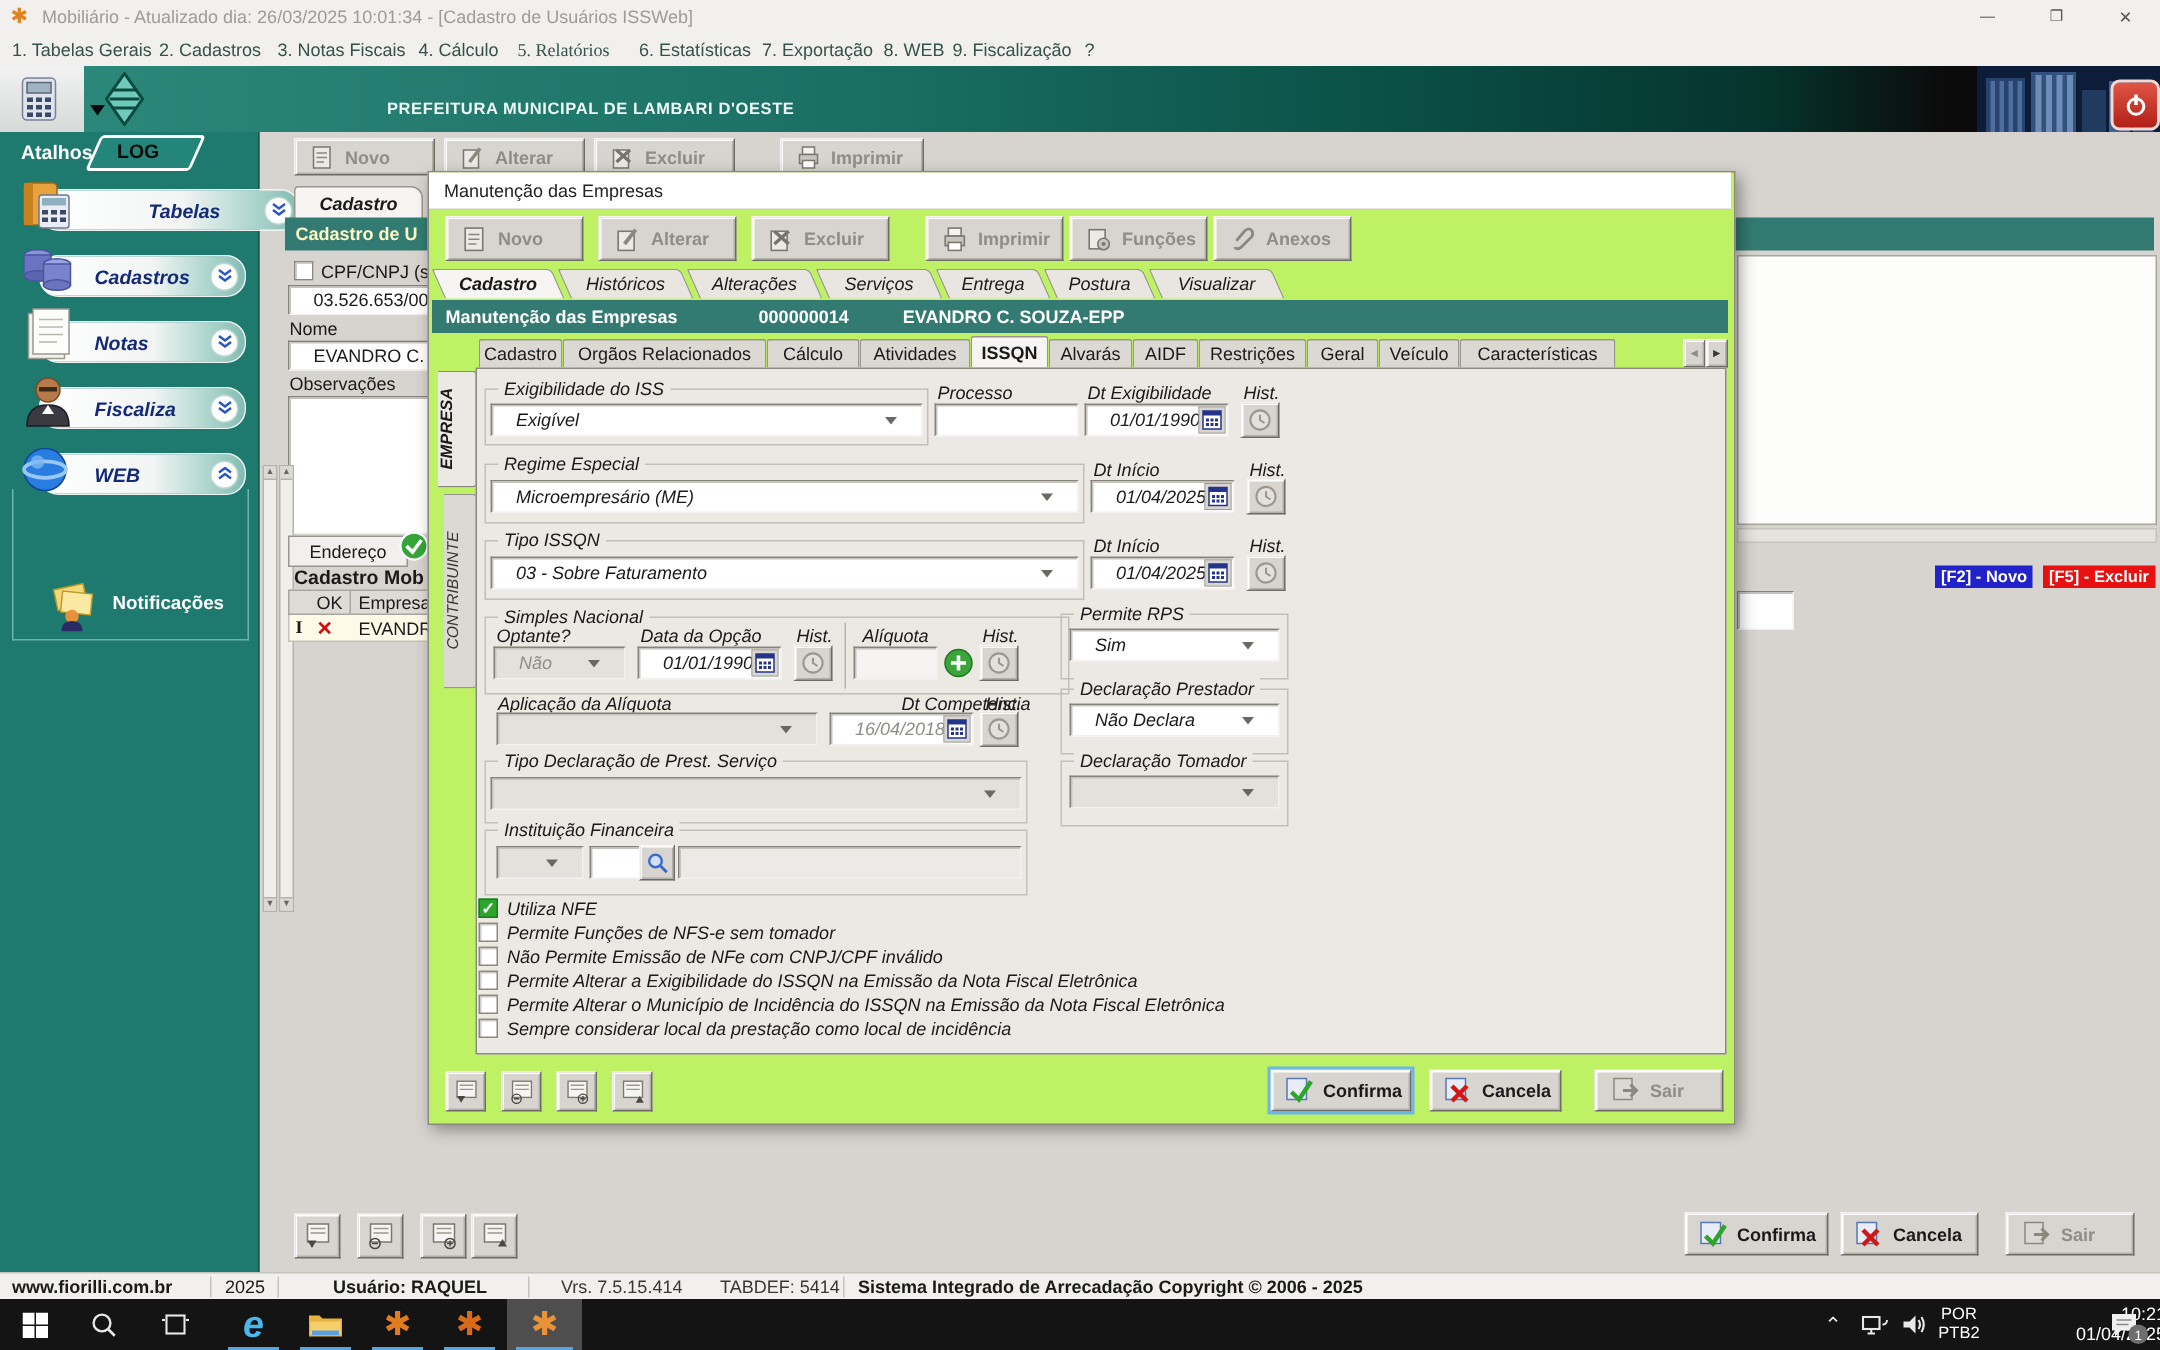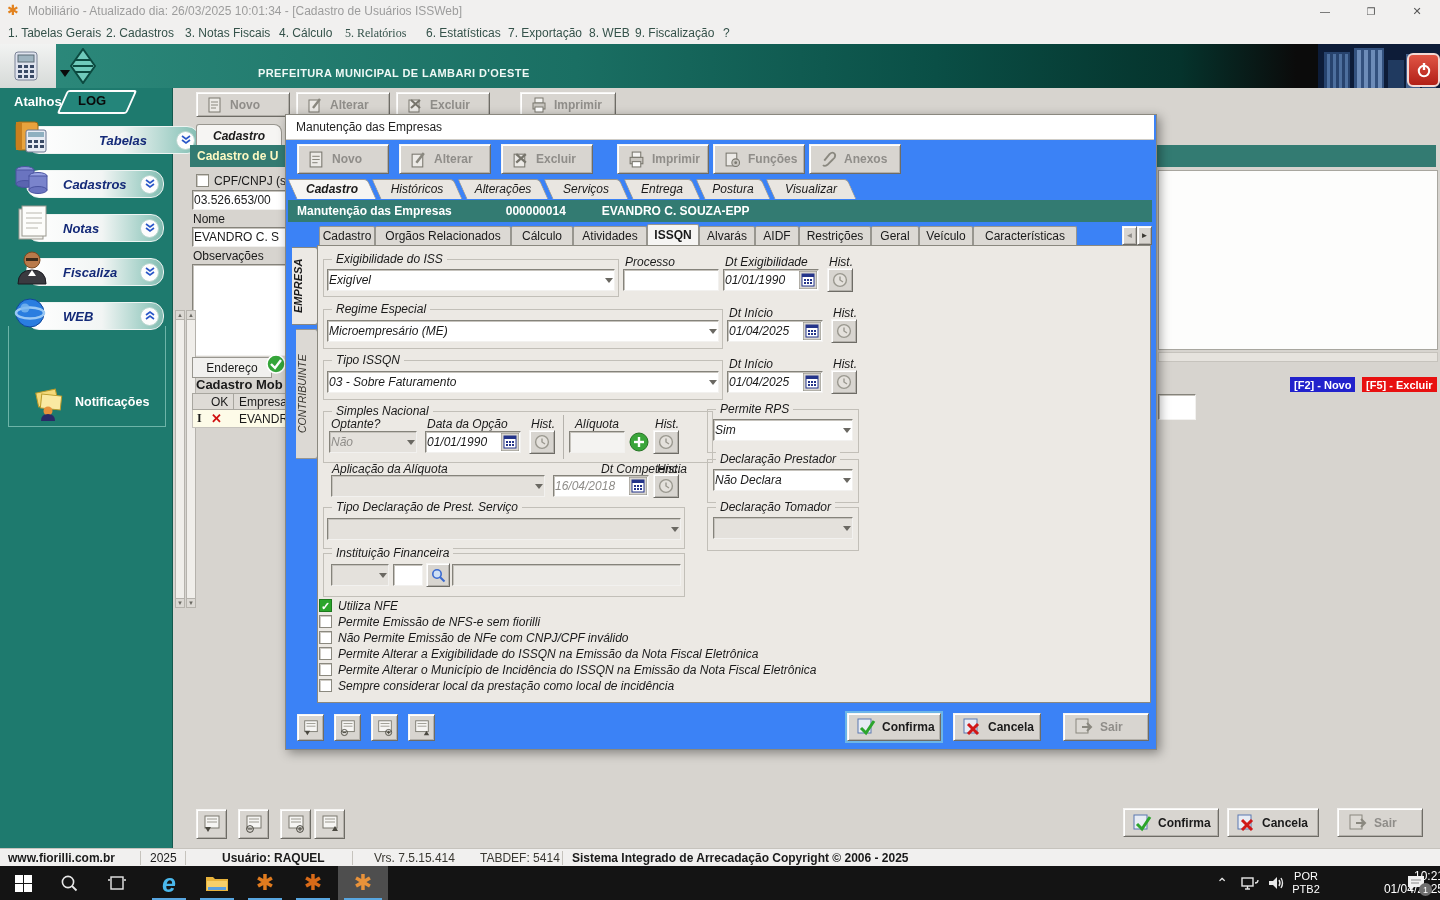--- a/index.html
+++ b/index.html
@@ -8,21 +8,21 @@
   .abs{position:absolute;}
   .nowrap{white-space:nowrap;}
   .it{font-style:italic;}
   .bold{font-weight:bold;}
   .dis{color:#8f8d89;}
   
   .b3{background:#d8d5d0;border:1px solid;border-color:#f6f5f3 #6e6c66 #6e6c66 #f6f5f3;
       box-shadow:inset 1px 1px 0 #fff, inset -1px -1px 0 #b3b0aa;display:flex;align-items:center;justify-content:center;gap:6px;box-sizing:border-box;}
   
   .sunk{background:#fff;border:1px solid;border-color:#85837b #f2f1ef #f2f1ef #85837b;
-      box-shadow:inset 1px 1px 0 #c6c3bd;box-sizing:border-box;display:flex;align-items:center;padding:0 1px;overflow:hidden;}
+      box-shadow:inset 1px 1px 0 #c6c3bd;box-sizing:border-box;display:flex;align-items:center;padding:0 16px;overflow:hidden;}
   .sunk.gray{background:#e4e1dc;}
   .combo .carr{margin-left:auto;width:0;height:0;border:4px solid transparent;border-top:5px solid #6a6862;margin-top:5px;}
   .grp{border:1px solid #c2bfb8;box-sizing:border-box;}
   .glab{position:absolute;top:-8px;left:8px;background:#ece9e4;padding:0 4px;font-style:italic;white-space:nowrap;}
   .cb{width:13px;height:13px;box-sizing:border-box;background:#fff;border:1px solid #8b897f;box-shadow:inset 1px 1px 0 #cfccc6;}
   .cb.on{background:#2ca52c;border-color:#1d7a1d;color:#fff;font-size:11px;line-height:12px;text-align:center;font-weight:bold;box-shadow:none;}
   .vtxt{writing-mode:vertical-rl;transform:rotate(180deg);text-align:center;}
   .tbbtn{display:flex;align-items:center;gap:7px;padding-left:10px;justify-content:flex-start;}
   .tbbtn .cap{font-weight:bold;color:#8f8d89;}
   svg{display:block;}
@@ -433,21 +433,21 @@
   <div class="abs b3" style="left:1337px;top:808px;width:86px;height:29px;justify-content:flex-start;padding-left:10px;">
     <span>
         <svg width="20" height="20" viewBox="0 0 20 20">
           <rect x="2" y="2" width="12" height="14" fill="#dcd9d4" stroke="#8a887f"></rect>
           <path d="M8 10 L17 10 M13 6 L17 10 L13 14" fill="none" stroke="#8a887f" stroke-width="2"></path>
         </svg>
       </span>
     <span class="dis" style="font-weight:bold;">Sair</span>
   </div>
 
-  <div class="abs" style="left:285px;top:114px;width:870px;height:634px;background:#3b82f6;border:1px solid #8a887f;box-shadow:3px 3px 10px rgba(0,0,0,.38);z-index:50;">
+  <div class="abs" style="left:285px;top:114px;width:870px;height:634px;background:#bef264;border:1px solid #8a887f;box-shadow:3px 3px 10px rgba(0,0,0,.38);z-index:50;">
 
     <div class="abs" style="left:0;top:0;width:868px;height:24px;background:#ffffff;border-bottom:1px solid #cfccc6;display:flex;align-items:center;">
       <span style="margin-left:10px;color:#222;">Manutenção das Empresas</span>
     </div>
 
     <div class="abs b3 tbbtn" style="left:11px;top:29px;width:92px;height:30px;">
       <span>
           <svg width="17" height="17" viewBox="0 0 16 16">
             <rect x="2" y="1" width="11" height="14" fill="#eceae6" stroke="#7a786f"></rect>
             <g stroke="#8a887f">
@@ -838,21 +838,21 @@
             <circle cx="6" cy="6" r="4.2" fill="#cfe0f4" stroke="#3a6ad0" stroke-width="1.6"></circle>
             <line x1="9.2" y1="9.2" x2="13.5" y2="13.5" stroke="#3a6ad0" stroke-width="2"></line>
           </svg>
         </span>
     </div>
     <div class="abs sunk" style="left:166px;top:449px;width:229px;height:22px;background:#eceae6;"></div>
 
     <div class="abs cb on" style="left:33px;top:484px;"><span>✓</span></div>
     <span class="abs it nowrap" style="left:52px;top:484px;">Utiliza NFE</span>
     <div class="abs cb" style="left:33px;top:500px;"></div>
-    <span class="abs it nowrap" style="left:52px;top:500px;">Permite Emissão de NFS-e sem fiorilli</span>
+    <span class="abs it nowrap" style="left:52px;top:500px;">Permite Funções de NFS-e sem tomador</span>
     <div class="abs cb" style="left:33px;top:516px;"></div>
     <span class="abs it nowrap" style="left:52px;top:516px;">Não Permite Emissão de NFe com CNPJ/CPF inválido</span>
     <div class="abs cb" style="left:33px;top:532px;"></div>
     <span class="abs it nowrap" style="left:52px;top:532px;">Permite Alterar a Exigibilidade do ISSQN na Emissão da Nota Fiscal Eletrônica</span>
     <div class="abs cb" style="left:33px;top:548px;"></div>
     <span class="abs it nowrap" style="left:52px;top:548px;">Permite Alterar o Município de Incidência do ISSQN na Emissão da Nota Fiscal Eletrônica</span>
     <div class="abs cb" style="left:33px;top:564px;"></div>
     <span class="abs it nowrap" style="left:52px;top:564px;">Sempre considerar local da prestação como local de incidência</span>
 
     <div class="abs b3" style="left:11px;top:599px;width:27px;height:27px;">

